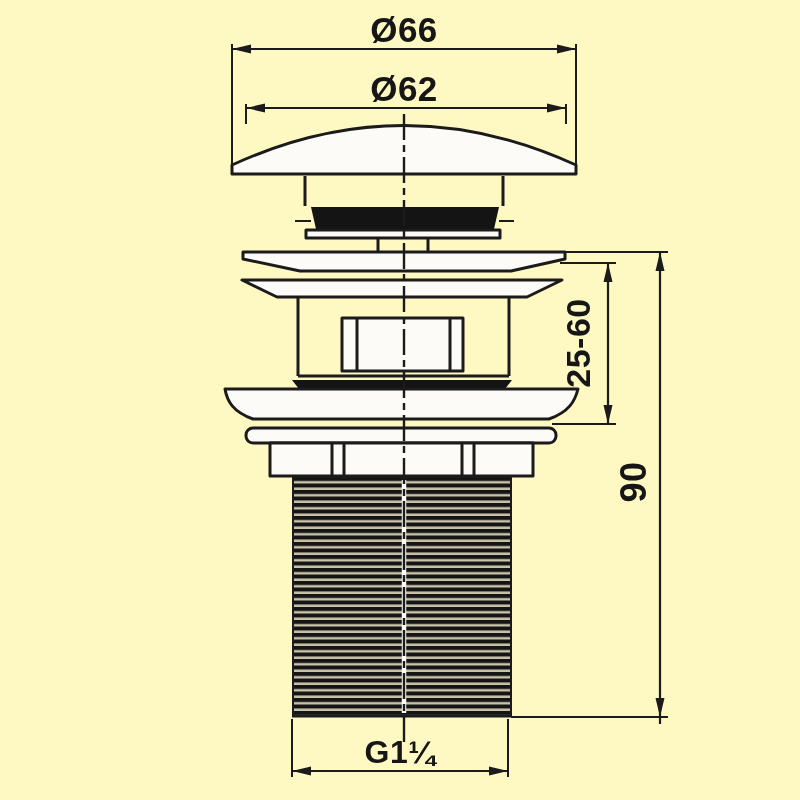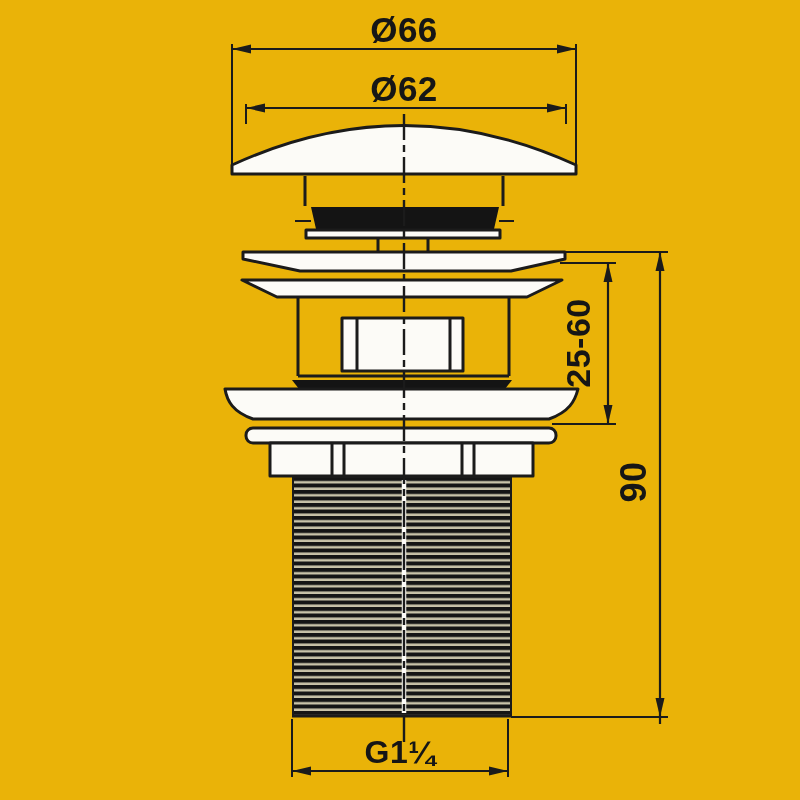--- a/index.html
+++ b/index.html
@@ -4,21 +4,21 @@
 <style>
   html, body {
     margin: 0;
     padding: 0;
     background: #ffffff;
   }
   .canvas {
     position: relative;
     width: 800px;
     height: 800px;
-    background: #eab308;
+    background: #fef9c3;
     overflow: hidden;
     font-family: "Liberation Sans", sans-serif;
   }
   svg { display: block; }
   .outline {
     fill: none;
     stroke: #1b1b1b;
     stroke-width: 3;
     stroke-linejoin: round;
   }

